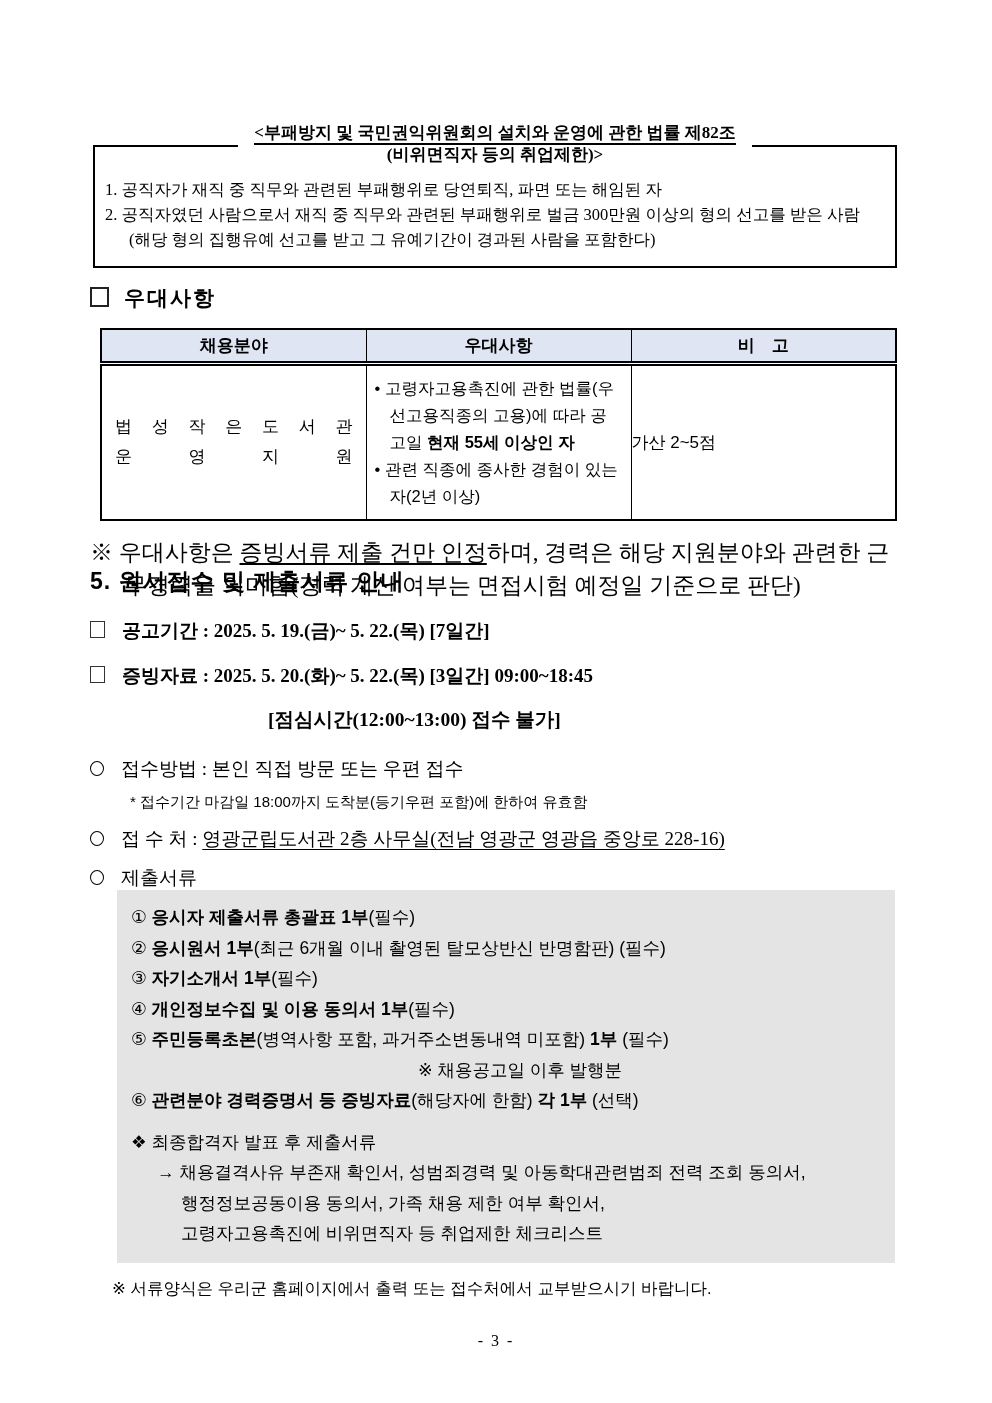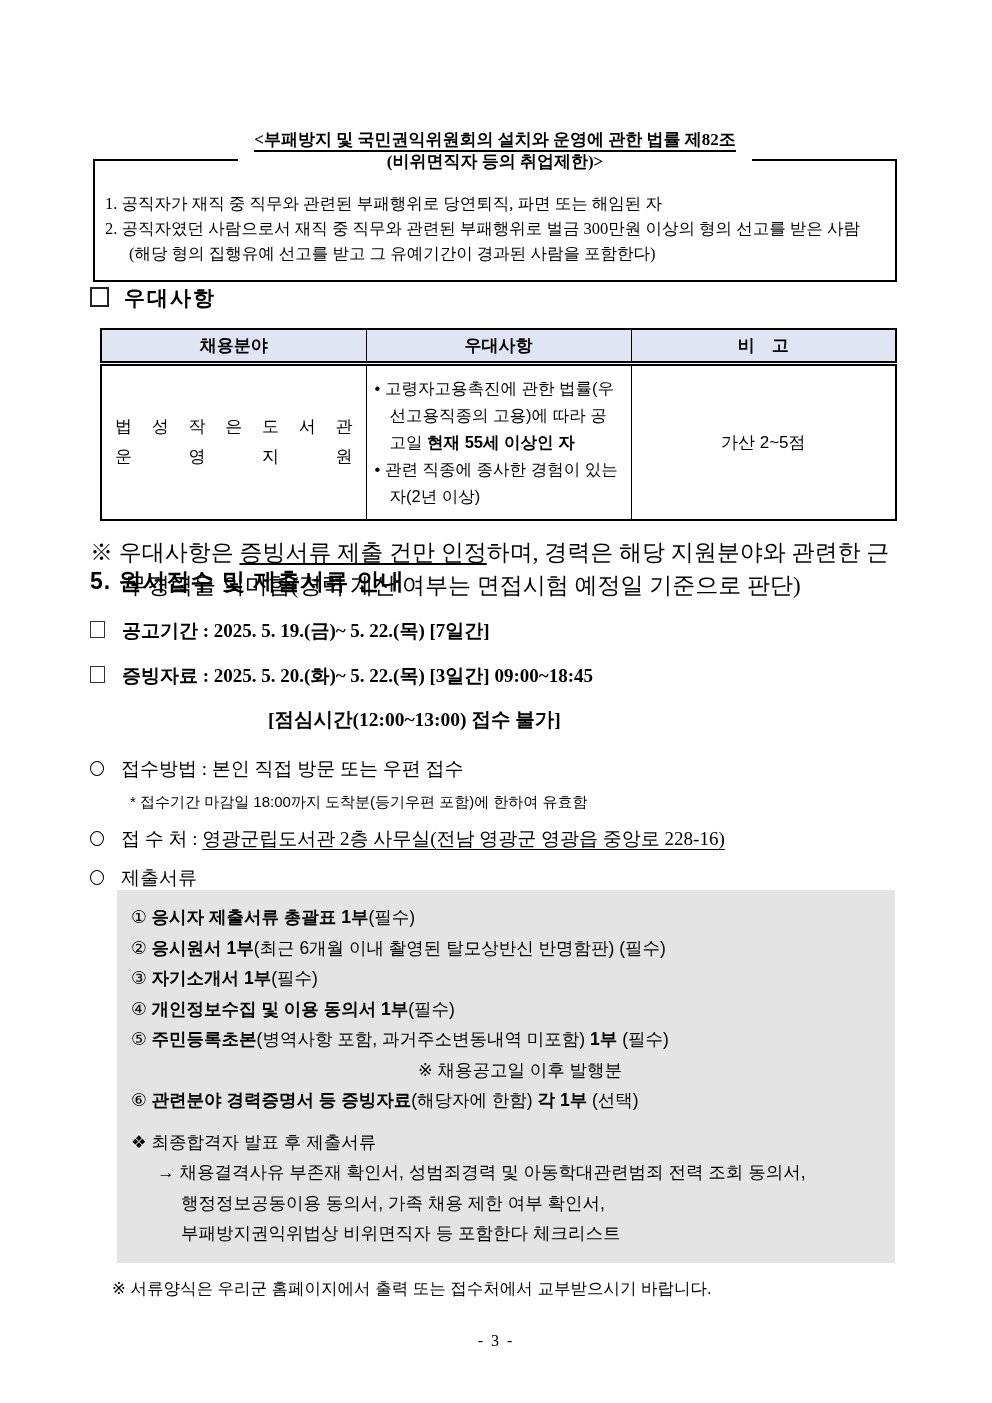--- a/index.html
+++ b/index.html
@@ -5,21 +5,21 @@
   * { margin:0; padding:0; box-sizing:border-box; }
   html,body { background:#fff; }
   .page {
     position:relative; width:992px; height:1403px; background:#fff; color:#000;
     font-family:"Liberation Serif","DejaVu Serif",serif; overflow:hidden;
   }
 
   
   #law-section { position:absolute; left:93px; right:95px; top:123px; }
   .law-title {
-    position:relative; z-index:2; width:fit-content; margin:7px auto; background:#fff;
+    position:relative; z-index:2; width:fit-content; margin:0 auto; background:#fff;
     padding:0 16px; text-align:center; font-weight:bold; font-size:17px; line-height:19px;
   }
   .law-title .underlined { display:inline-block; border-bottom:2px solid #000; padding-bottom:1px; }
   .law-box { margin-top:-19px; border:2px solid #000; padding:30px 14px 14px 10px; }
   .law-item { font-size:16.5px; line-height:25px; padding-left:24px; text-indent:-24px; }
 
   
   #pref-section { position:absolute; left:90px; right:92px; top:284px; }
   .pref-heading { font-size:21px; font-weight:bold; letter-spacing:2px; }
   .sq-lg { display:inline-block; width:19px; height:20px; border:2px solid #222; margin-right:15px; vertical-align:-2px; }
@@ -27,21 +27,21 @@
   table.pref th {
     border:1px solid #000; border-top:2px solid #000; border-bottom:5px double #000;
     background:#dfe5f3; height:34px; font-size:17px; font-weight:bold;
     font-family:"Liberation Sans","DejaVu Sans",sans-serif;
   }
   table.pref td { border:1px solid #000; font-family:"Liberation Sans","DejaVu Sans",sans-serif; }
   td.field-cell { width:185px; padding:0 13px; font-size:17px; }
   td.field-cell .dist { text-align:justify; text-align-last:justify; line-height:30px; }
   td.items-cell { width:497px; padding:9px 10px 9px 8px; }
   .cell-item { font-size:16.5px; line-height:27px; padding-left:15px; text-indent:-15px; }
-  td.remark-cell { width:115px; text-align:center; font-size:17px; }
+  td.remark-cell { width:115px; font-size:17px; }
   .b { font-weight:bold; }
   .pref-note { margin-top:15px; font-size:23px; line-height:33px; padding-left:34px; text-indent:-34px; }
   .u-line { text-decoration:underline; text-underline-offset:3px; }
 
   
   #sec5 { position:absolute; left:90px; right:90px; top:566px; }
   .sec5-heading { font-family:"Liberation Sans","DejaVu Sans",sans-serif; font-size:23px; font-weight:bold; letter-spacing:1px; }
   .date-line { font-size:19px; font-weight:bold; line-height:26px; }
   .dl1 { margin-top:21px; }
   .dl2 { margin-top:19px; }
@@ -178,19 +178,19 @@
 
     <div class="gb-item gb-final-title">
       <span>❖</span>
       <span>최종합격자 발표 후 제출서류</span>
     </div>
     <div class="gb-item gb-arrow-line">
       <span>→</span>
       <span>채용결격사유 부존재 확인서, 성범죄경력 및 아동학대관련범죄 전력 조회 동의서,</span>
     </div>
     <div class="gb-item gb-cont">행정정보공동이용 동의서, 가족 채용 제한 여부 확인서,</div>
-    <div class="gb-item gb-cont">부패방지권익위법상 비위면직자 등 포함한다 체크리스트</div>
+    <div class="gb-item gb-cont">고령자고용촉진에 비위면직자 등 취업제한 체크리스트</div>
   </div>
 
   <div id="footer-note">※ 서류양식은 우리군 홈페이지에서 출력 또는 접수처에서 교부받으시기 바랍니다.</div>
   <div id="page-num">- 3 -</div>
 
 </div>
 
 </body></html>

